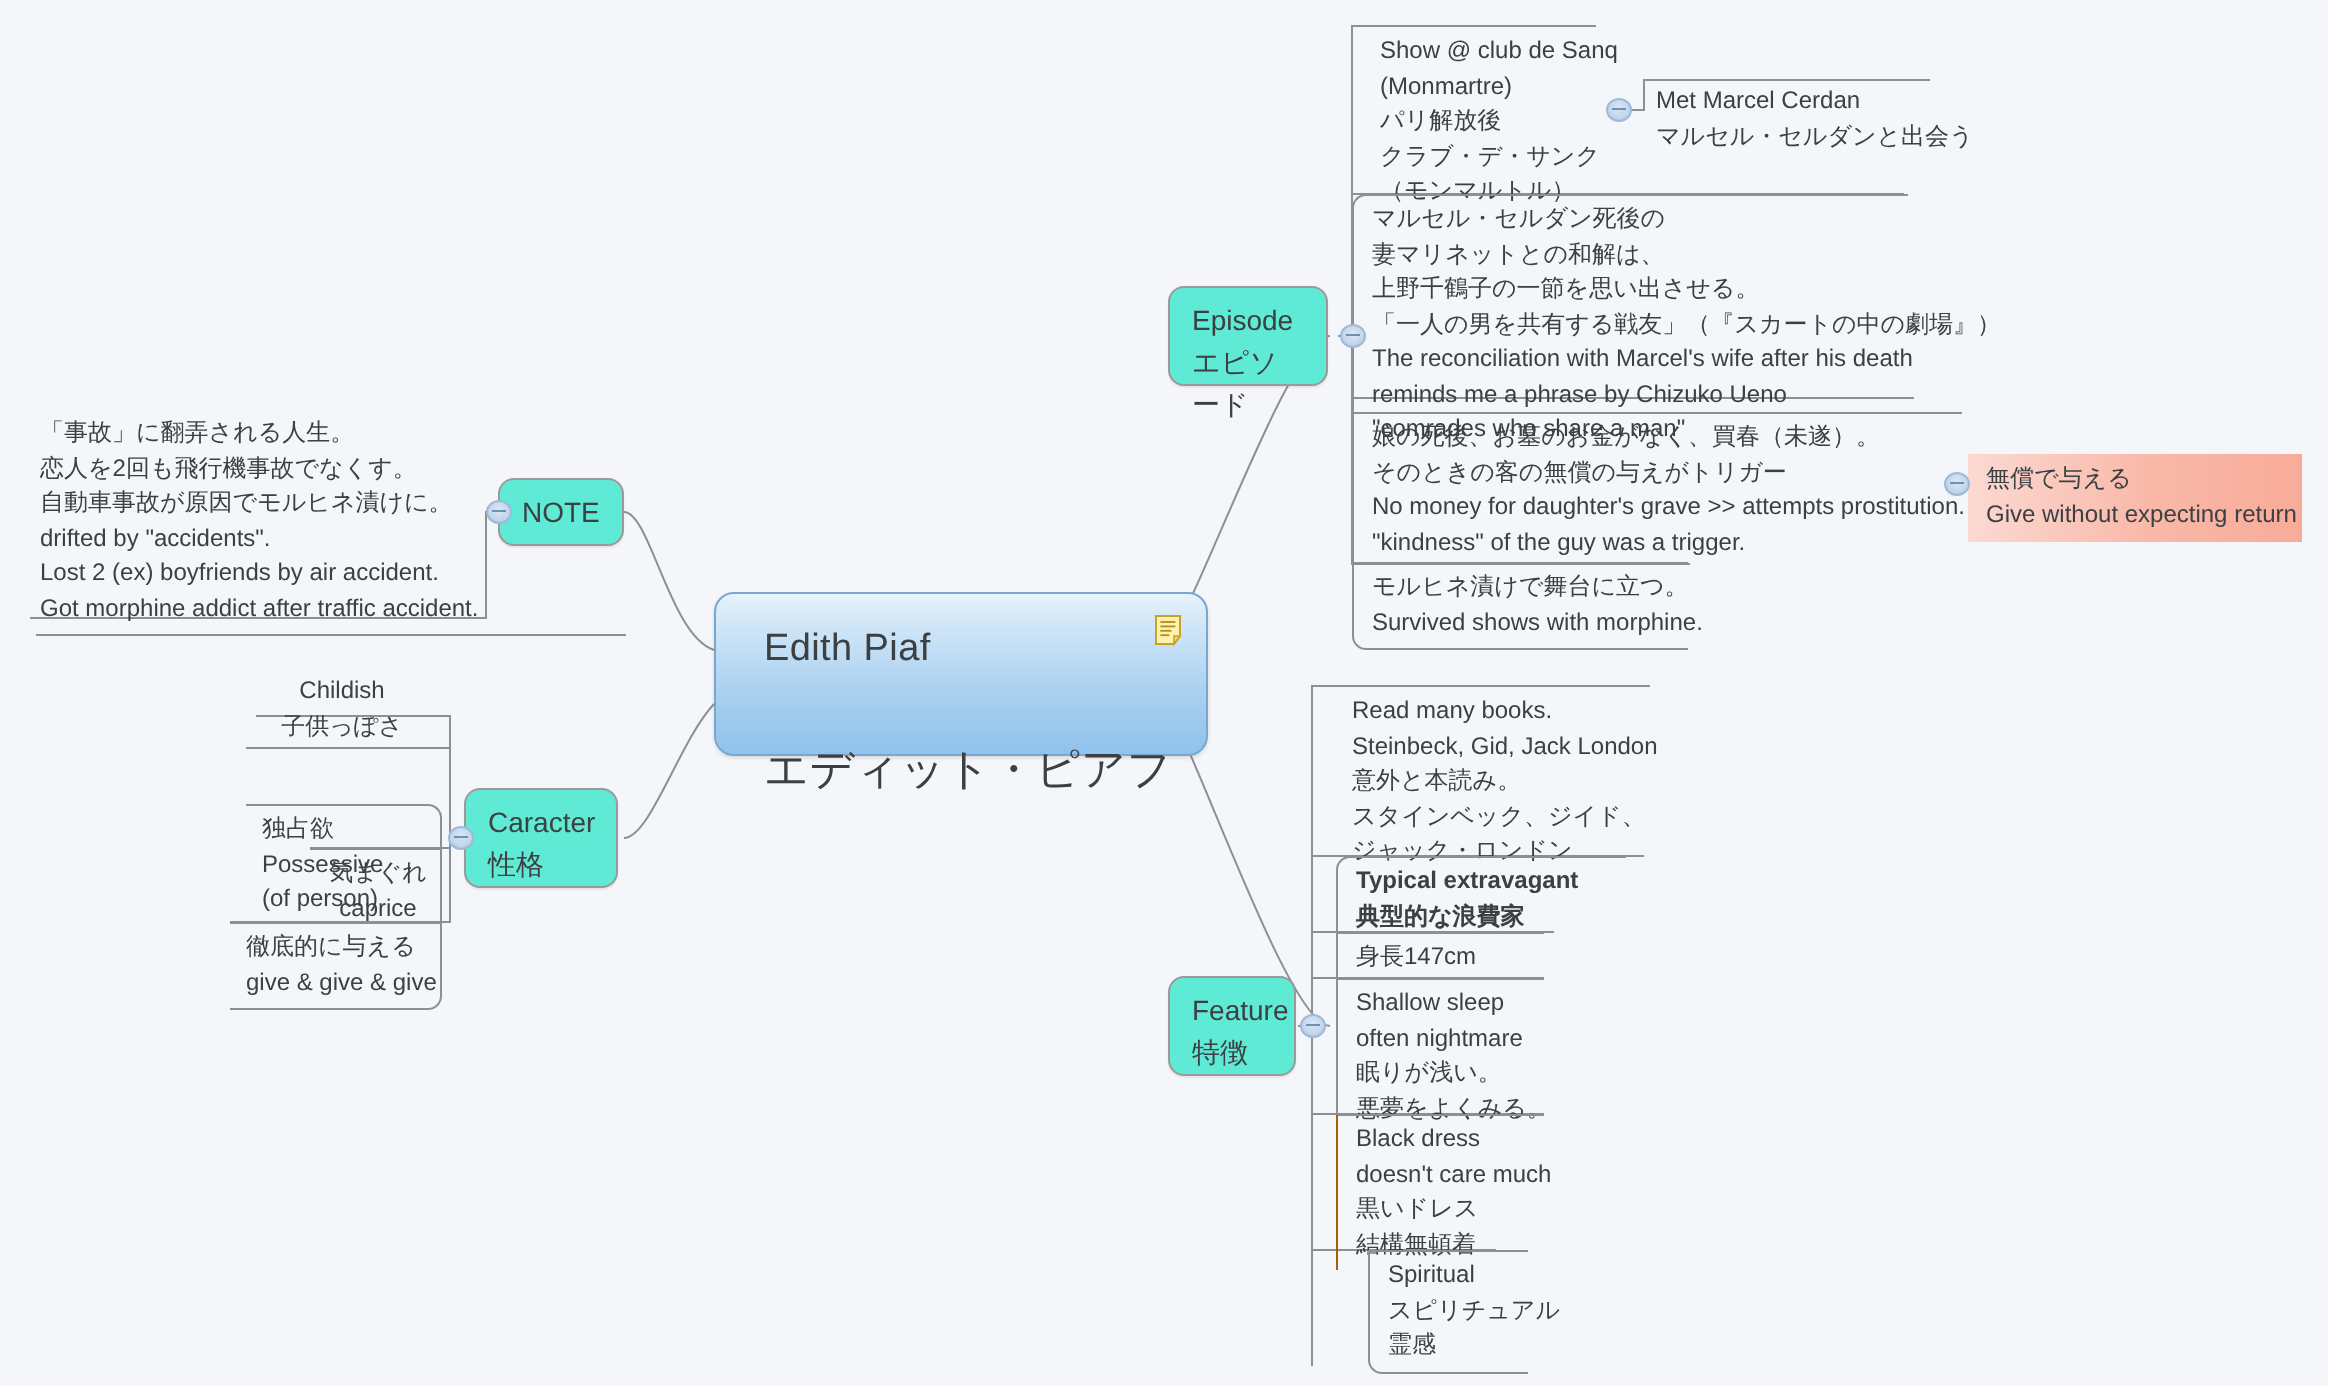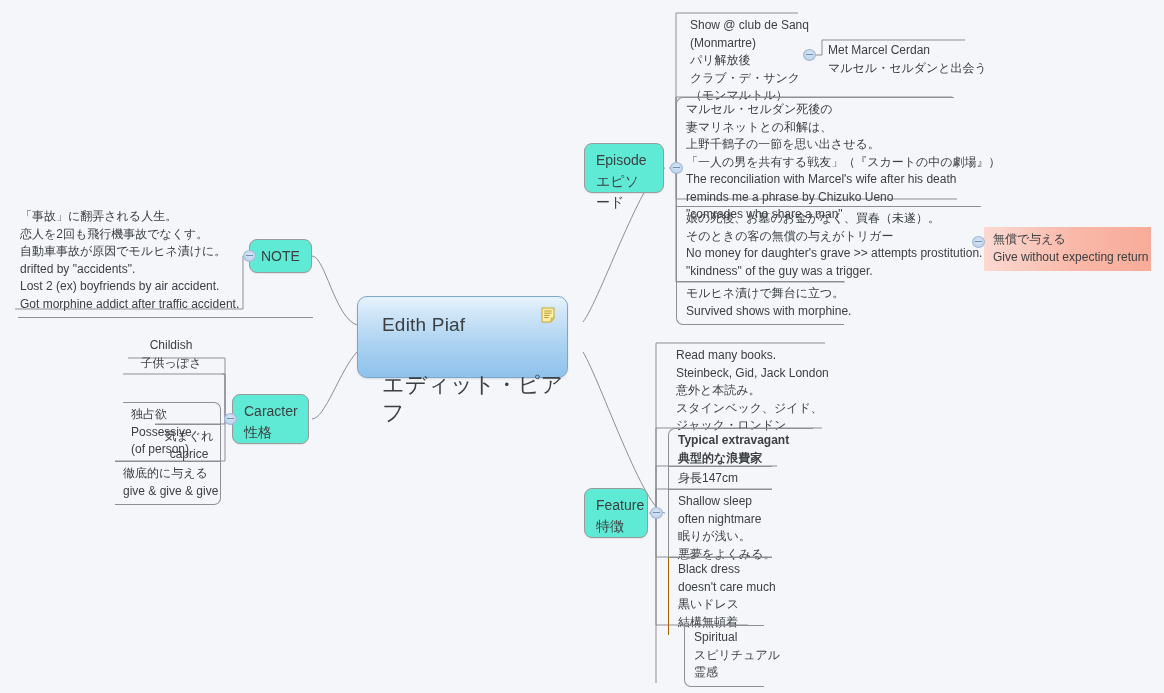--- a/index.html
+++ b/index.html
@@ -150,21 +150,21 @@
       <path d="M649,513 L656,513 L656,343 L825,343"></path>
       <path d="M656,513 L656,428 L822,428"></path>
       <path d="M656,513 L656,466 L777,466"></path>
       <path d="M656,513 L656,489 L772,489"></path>
       <path d="M656,513 L656,557 L772,557"></path>
       <path d="M656,513 L656,625 L748,625"></path>
       <path d="M656,513 L656,683"></path>
     </g>
   </svg>
 
-  <div class="central" style="left:357px; top:296px; width:211px; height:82px;">
+  <div class="central" style="left:357px; top:296px; width:247px; height:82px;">
     <div class="central-text">
       <div class="line1">Edith Piaf</div>
       <div class="line2">エディット・ピアフ</div>
     </div>
     <svg class="note-badge" viewBox="0 0 14 16" xmlns="http://www.w3.org/2000/svg">
       <path d="M1,1 h12 v10 l-3,4 h-9 z" fill="#fff2ac" stroke="#c9a227" stroke-width="1"></path>
       <path d="M10,15 v-4 h3 z" fill="#e8d98a" stroke="#c9a227" stroke-width="0.8"></path>
       <g stroke="#b08d1c" stroke-width="0.9">
         <path d="M3.2,4 h7.5"></path>
           <path d="M3.2,6.2 h7.5"></path>

